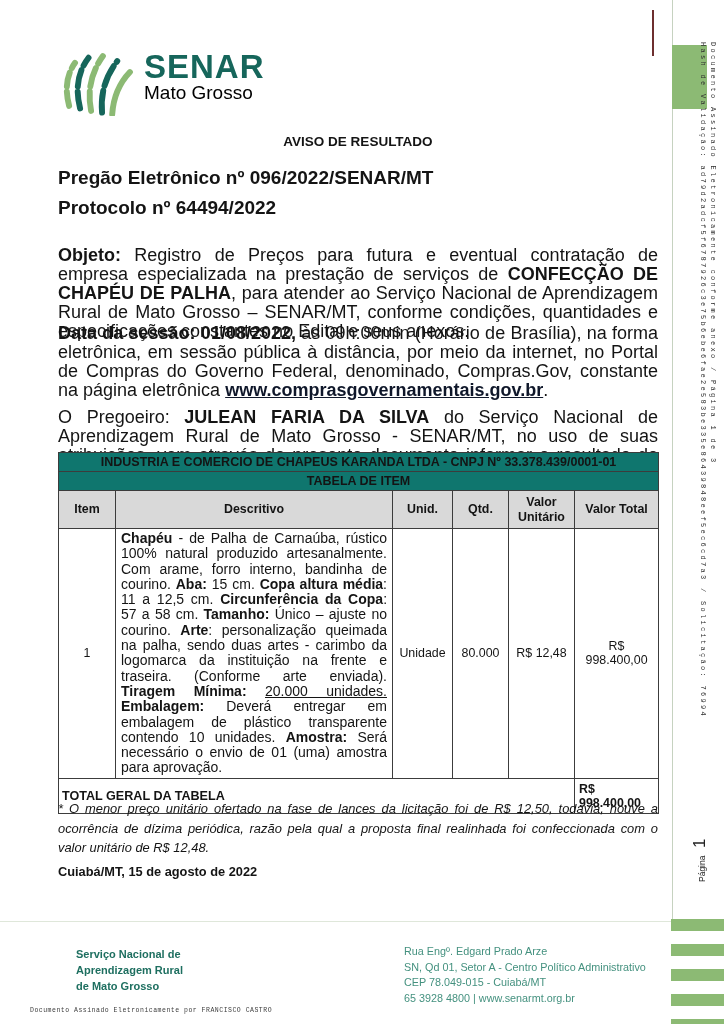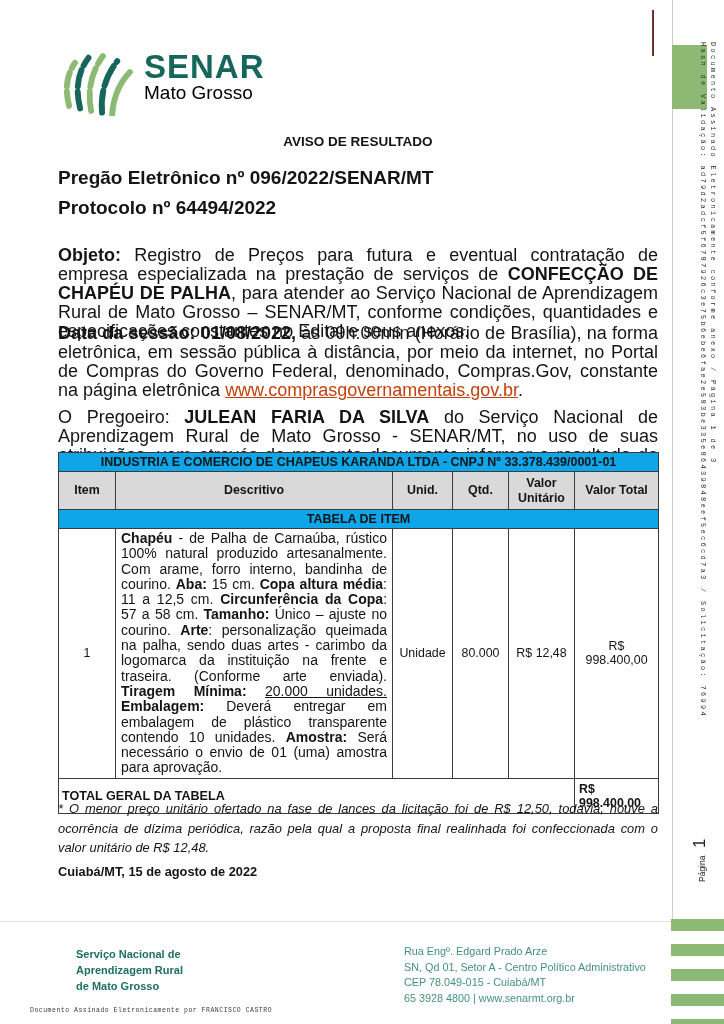--- a/index.html
+++ b/index.html
@@ -4,35 +4,35 @@
 <style>
   html,body{margin:0;padding:0;background:#ffffff;}
   .page{
     position:relative;width:724px;height:1024px;background:#ffffff;overflow:hidden;
     font-family:"Liberation Sans","DejaVu Sans",sans-serif;color:#141414;
   }
   .abs{position:absolute;}
   .content{position:absolute;left:58px;width:600px;}
   .b{font-weight:bold;}
   .u{text-decoration:underline;}
-  .lnk{color:#c2410c;text-decoration:underline;cursor:pointer;}
+  .lnk{color:#0f172a;text-decoration:underline;cursor:pointer;font-weight:bold;}
   
   .logo{top:40px;left:58px;display:flex;align-items:center;}
   .logo-text{margin-left:8px;}
   .brand{font-size:33px;font-weight:bold;color:#16665b;letter-spacing:1px;line-height:30px;}
   .region{font-size:19px;color:#000000;line-height:22px;}
   
   .doc-title{top:134px;text-align:center;font-weight:bold;font-size:13.5px;}
   .ref{font-weight:bold;font-size:19px;}
   .para{font-size:18px;line-height:19px;text-align:justify;margin-top:23px;}
   
   .tbl-wrap{top:452px;}
   table.result{border-collapse:collapse;width:600px;table-layout:fixed;}
   table.result td{border:1px solid #3c3c3c;}
-  .hdr{background:#0ea5e9;font-weight:bold;text-align:center;font-size:12.5px;padding:2px 2px;}
+  .hdr{background:#0f766e;font-weight:bold;text-align:center;font-size:12.5px;padding:2px 2px;}
   .colhdr{background:#d9d9d9;font-weight:bold;text-align:center;font-size:12.4px;line-height:14.5px;padding:4px 2px;vertical-align:middle;}
   .cell-center{text-align:center;vertical-align:middle;font-size:12.4px;padding:2px;}
   .cell-desc{text-align:justify;font-size:14px;line-height:15.3px;padding:2px 5px;vertical-align:top;}
   .total-label{font-weight:bold;text-align:left;font-size:12.6px;padding:3px;}
   .total-value{font-weight:bold;font-size:12.4px;padding:3px 4px;text-align:left;}
   
   .footnote{top:799px;font-style:italic;font-size:12.9px;line-height:19.5px;text-align:justify;}
   .dateline{top:864px;text-align:left;font-weight:bold;font-size:12.8px;}
   
   .footer-rule{top:921px;left:0;width:671px;height:1px;background:#dfe7da;}
@@ -92,29 +92,29 @@
           <col style="width:60px">
         <col style="width:56px">
           <col style="width:66px">
           <col style="width:84px">
       </colgroup>
       <tbody>
         <tr>
           <td class="hdr" colspan="6">INDUSTRIA E COMERCIO DE CHAPEUS KARANDA LTDA - CNPJ Nº 33.378.439/0001-01</td>
         </tr>
         <tr>
+          <td class="hdr" colspan="6">TABELA DE ITEM</td>
+        </tr>
+        <tr>
           <td class="colhdr">Item</td>
           <td class="colhdr">Descritivo</td>
           <td class="colhdr">Unid.</td>
           <td class="colhdr">Qtd.</td>
           <td class="colhdr">Valor Unitário</td>
           <td class="colhdr">Valor Total</td>
-        </tr>
-        <tr>
-          <td class="hdr" colspan="6">TABELA DE ITEM</td>
         </tr>
         <tr>
           <td class="cell-center">1</td>
           <td class="cell-desc"><span class="b">Chapéu</span><span> - de Palha de Carnaúba, rústico 100% natural produzido artesanalmente. Com arame, forro interno, bandinha de courino. </span><span class="b">Aba:</span><span> 15 cm. </span><span class="b">Copa altura média</span><span>: 11 a 12,5 cm. </span><span class="b">Circunferência da Copa</span><span>: 57 a 58 cm. </span><span class="b">Tamanho:</span><span> Único – ajuste no courino. </span><span class="b">Arte</span><span>: personalização queimada na palha, sendo duas artes - carimbo da logomarca da instituição na frente e traseira. (Conforme arte enviada). </span><span class="b">Tiragem Mínima:</span><span> </span><span class="u">20.000 unidades.</span><span> </span><span class="b">Embalagem:</span><span> Deverá entregar em embalagem de plástico transparente contendo 10 unidades. </span><span class="b">Amostra:</span><span> Será necessário o envio de 01 (uma) amostra para aprovação.</span></td>
           <td class="cell-center">Unidade</td>
           <td class="cell-center">80.000</td>
           <td class="cell-center">R$ 12,48</td>
           <td class="cell-center">R$ 998.400,00</td>
         </tr>
         <tr>

